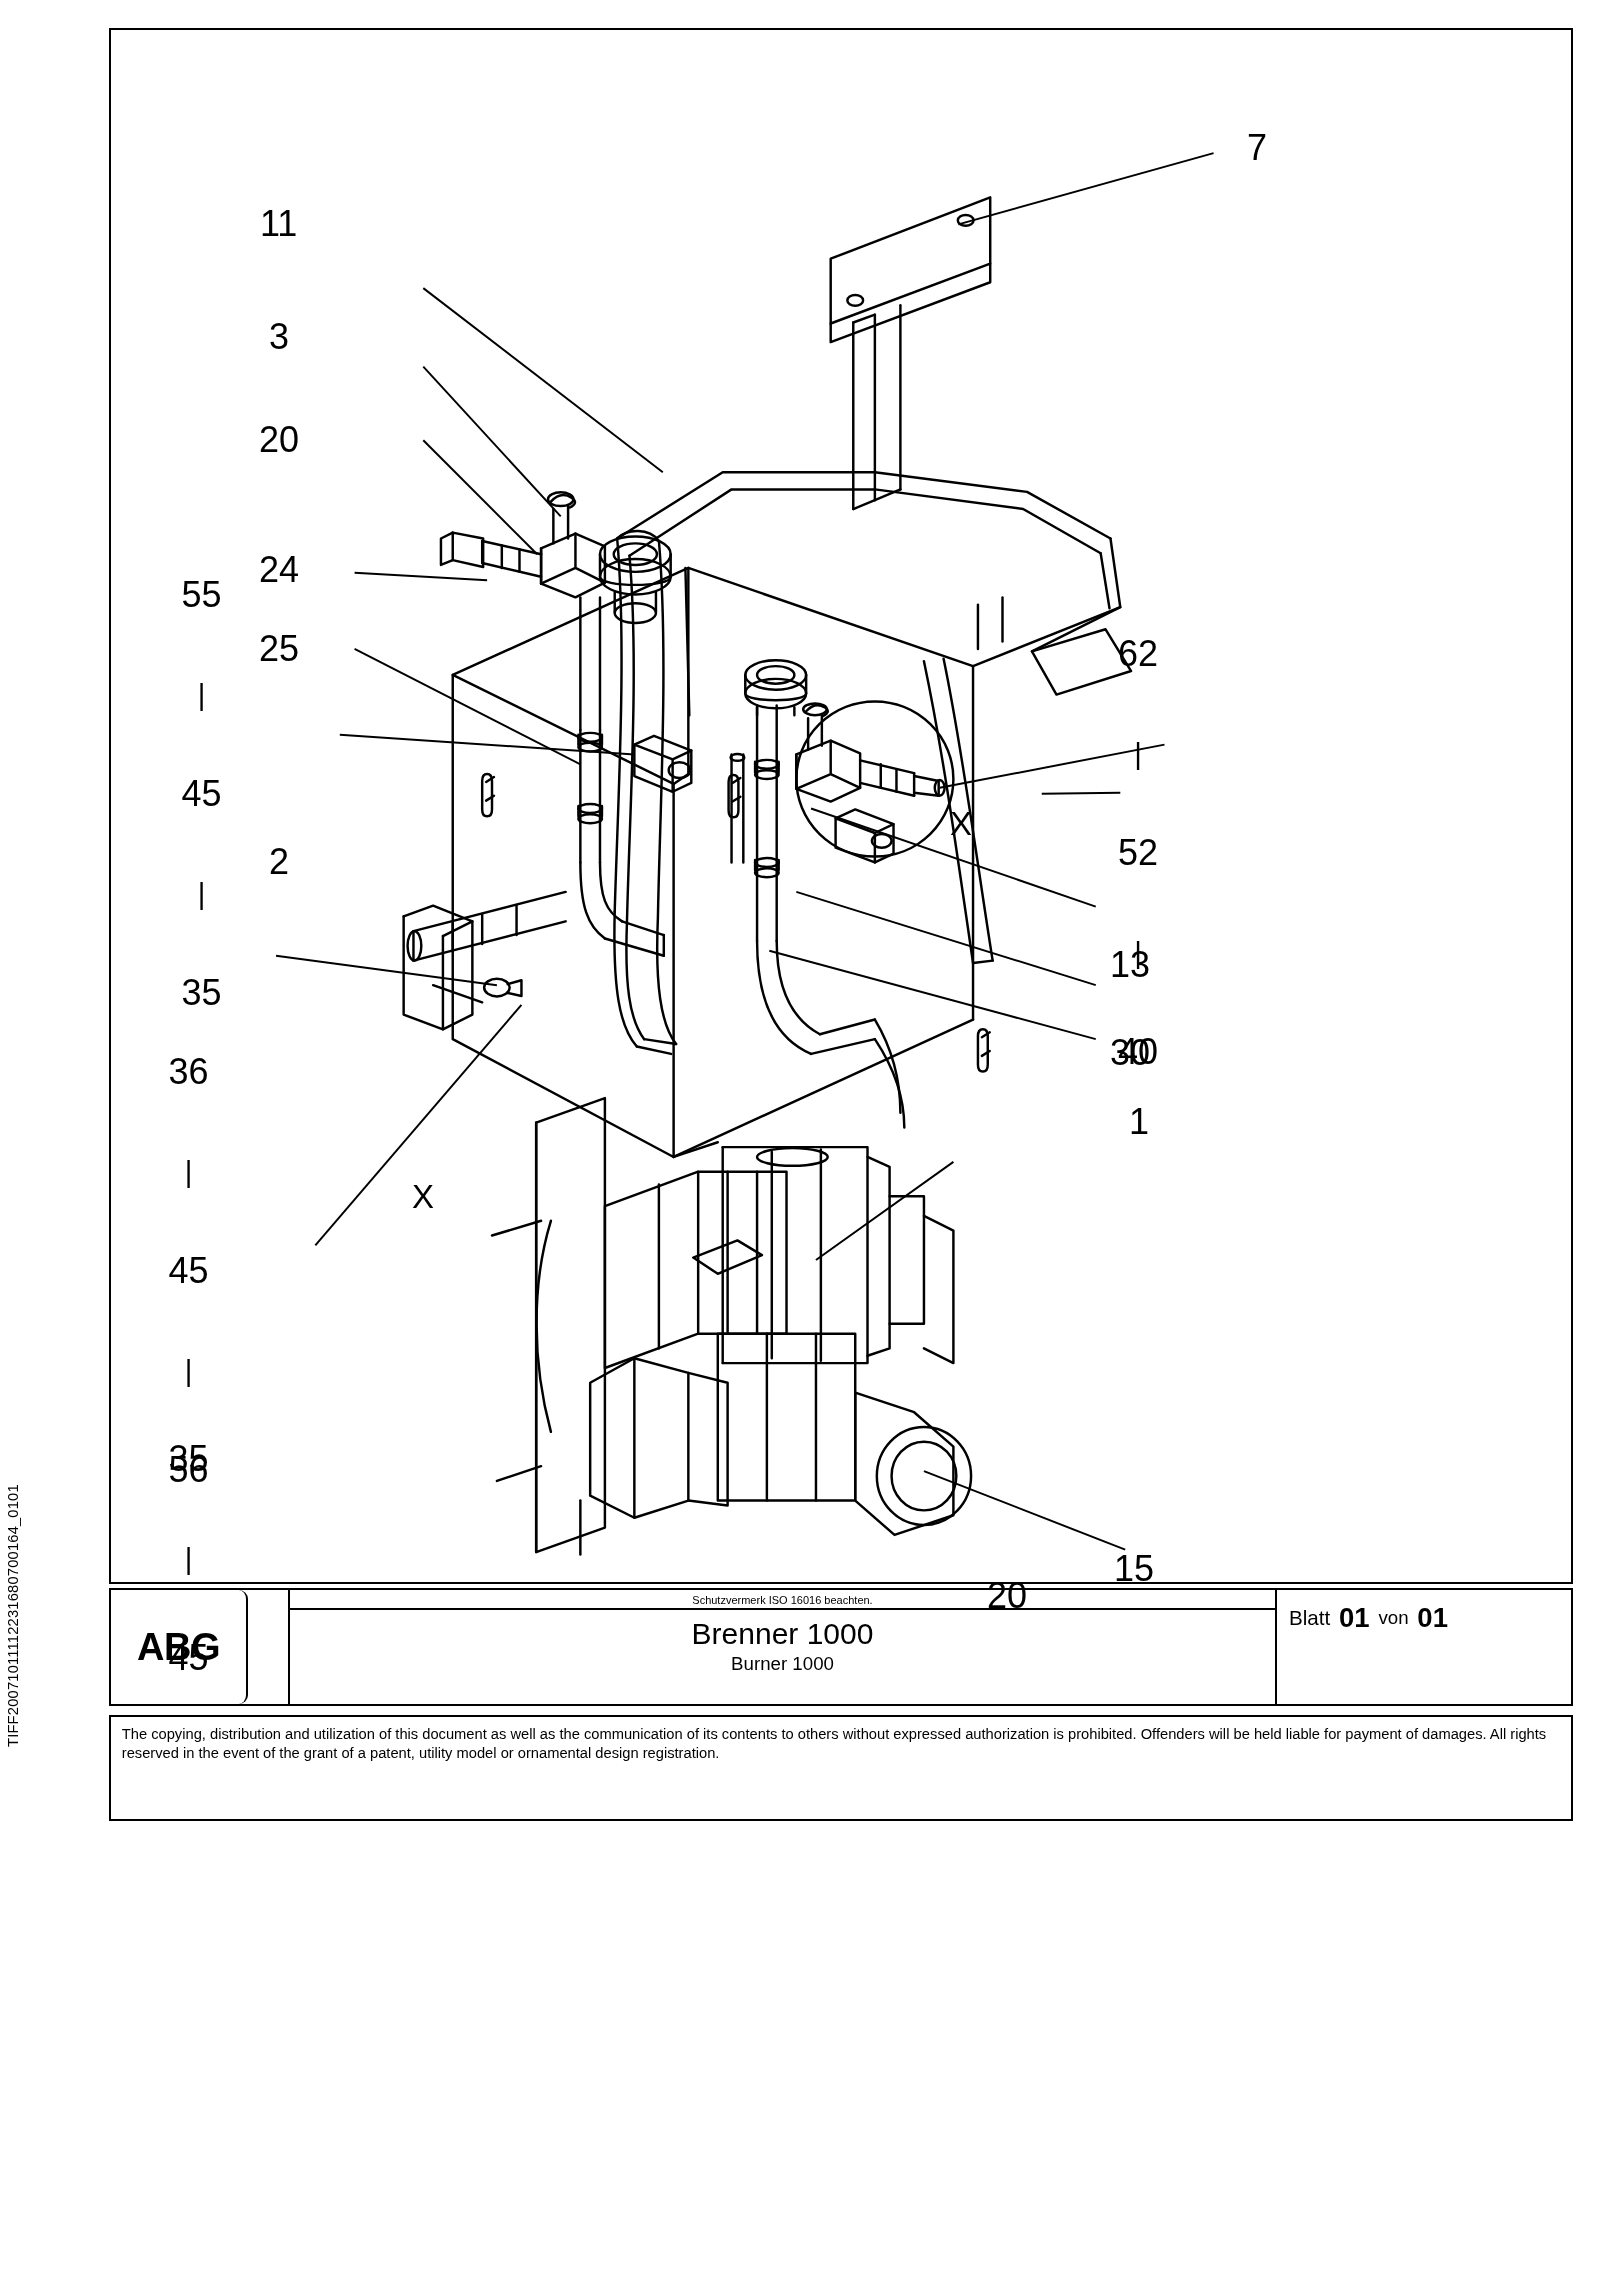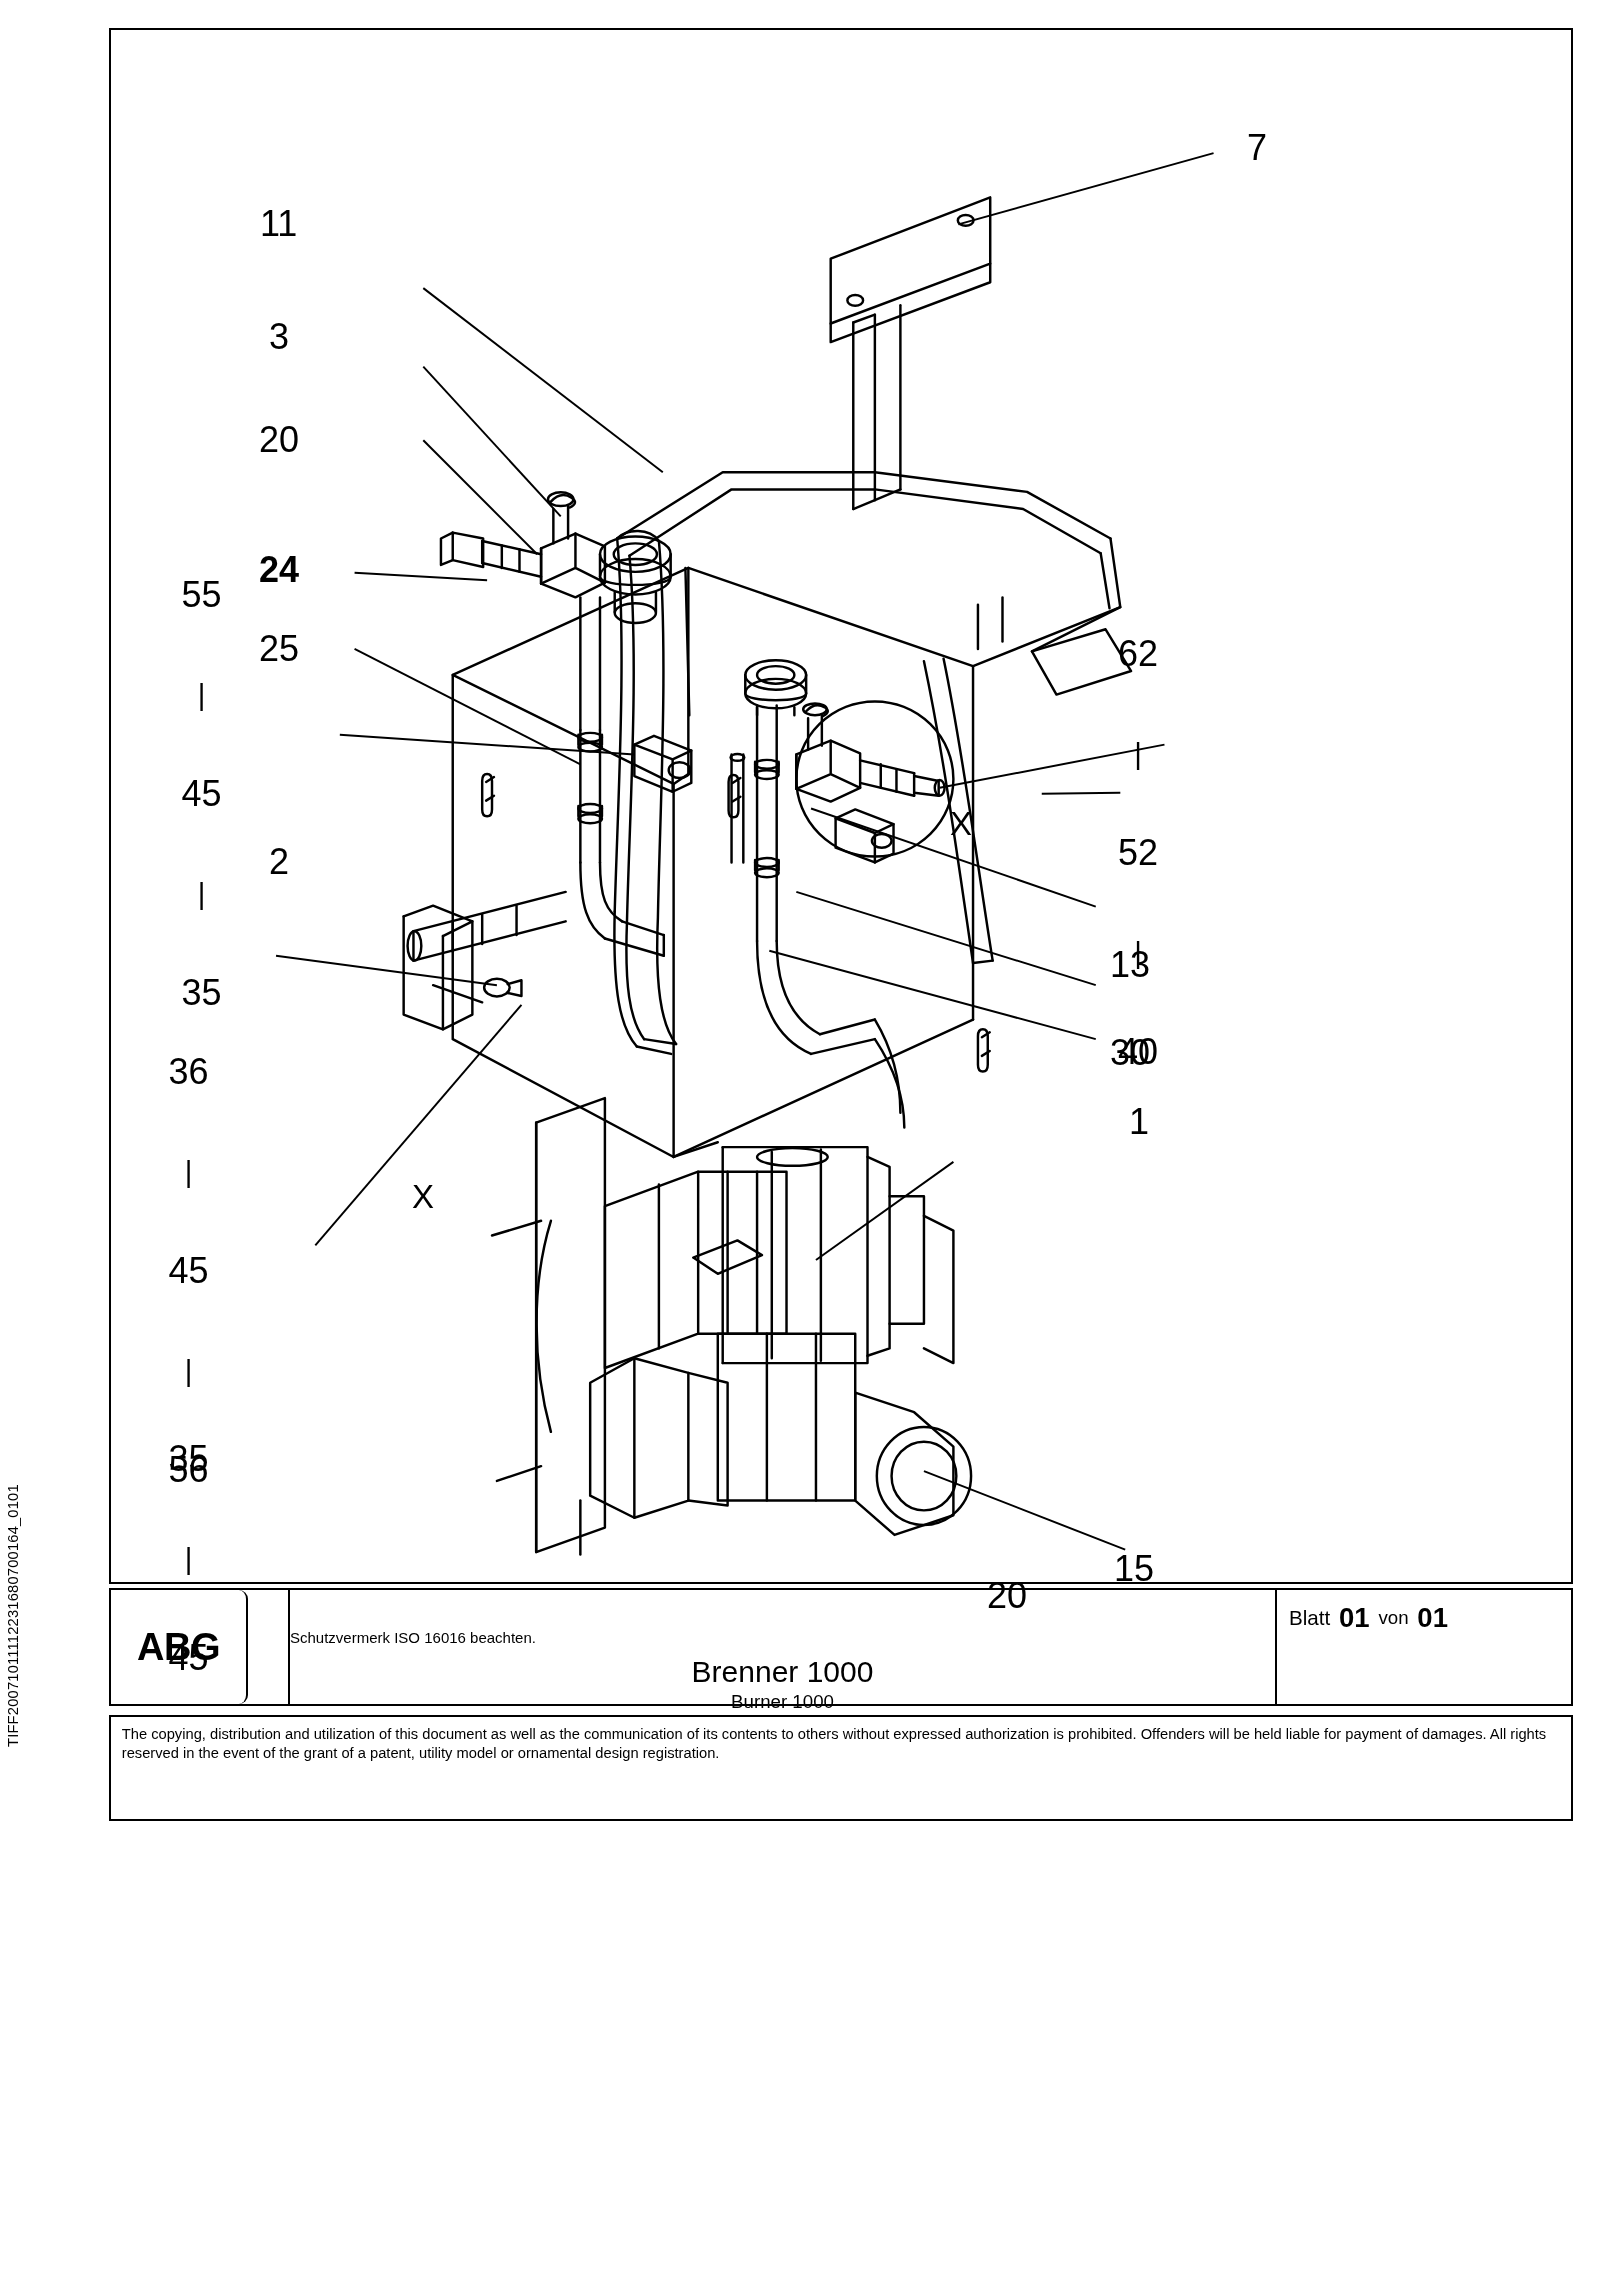--- a/index.html
+++ b/index.html
@@ -81,26 +81,26 @@
   .tb-center {
     flex: 1;
     display: flex;
     flex-direction: column;
     border-right: 2.5px solid #000;
     box-sizing: border-box;
     align-items: center;
     justify-content: flex-start;
   }
   .tb-note {
-    font-size: 15px;
+    font-size: 11px;
     padding-top: 3.9px;
     border-bottom: 0px;
+    text-align: center;
     width: 100%;
     box-sizing: border-box;
-    margin-top: 35px;
   }
   .tb-sep {
     width: 100%;
     height: 2px;
     background: #000;
     margin-top: 2px;
   }
   .tb-title-de {
     font-size: 30px;
     padding-top: 6.9px;
@@ -414,21 +414,21 @@
     <path d="M1345 1880 L2010 2060"></path>
     <path d="M1730 400 L2250 255"></path>
     <path d="M1660 2940 L2070 3100"></path>
     <path d="M1440 2510 L1720 2310"></path>
   </g>
 </svg>
 
 <div class="callout" style="left:260px;  top:206px;">11</div>
 <div class="callout" style="left:269px;  top:319px;">3</div>
 <div class="callout" style="left:259px;  top:422px;">20</div>
-<div class="callout" style="left:259px;  top:552px;font-weight:bold;">24</div>
+<div class="callout" style="left:259px;  top:552px;">24</div>
 <div class="callout" style="left:259px;  top:631px;">25</div>
 <div class="callout" style="left:269px;  top:844px;">2</div>
 
 <div class="range" style="left:160px; top:510px; width:83px;">
   <span>55</span>
   <span class="dash">|</span>
   <span>45</span>
   <span class="dash">|</span>
   <span>35</span>
 </div>

